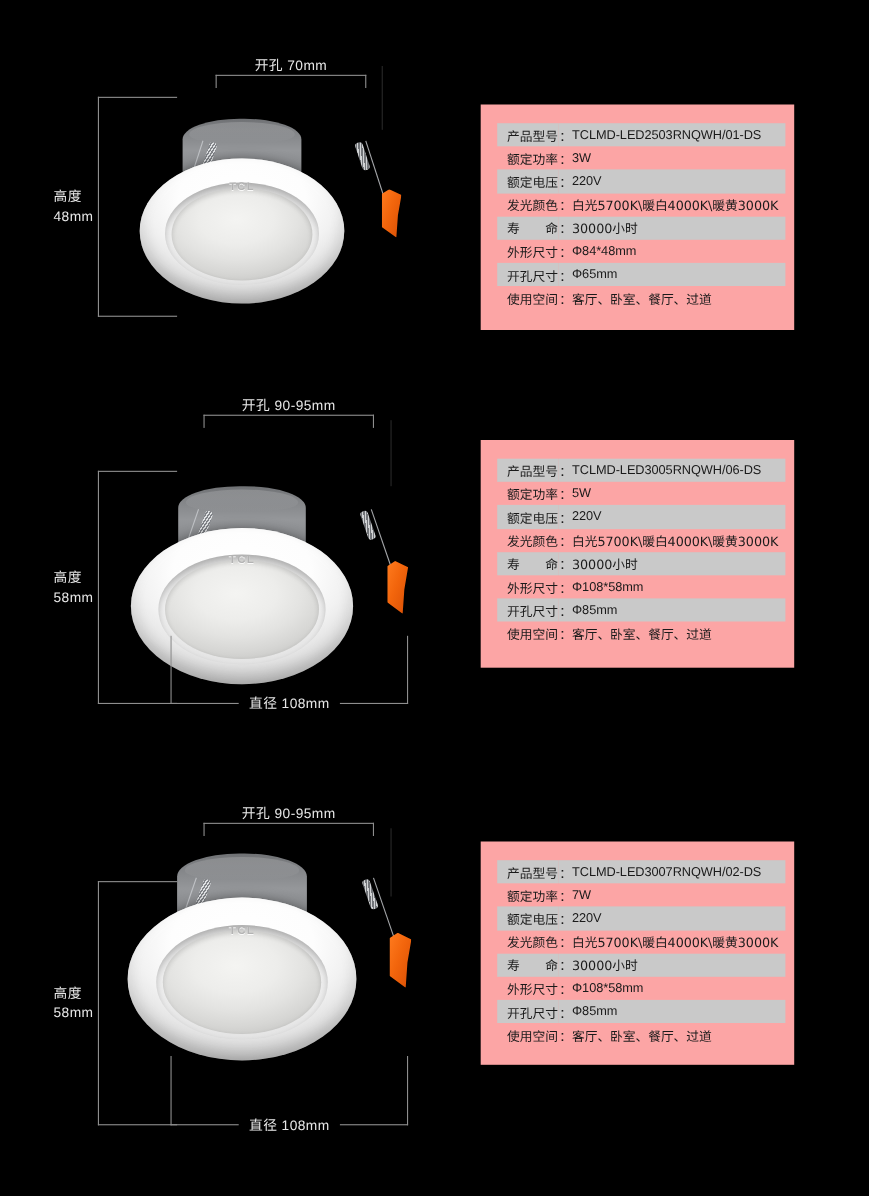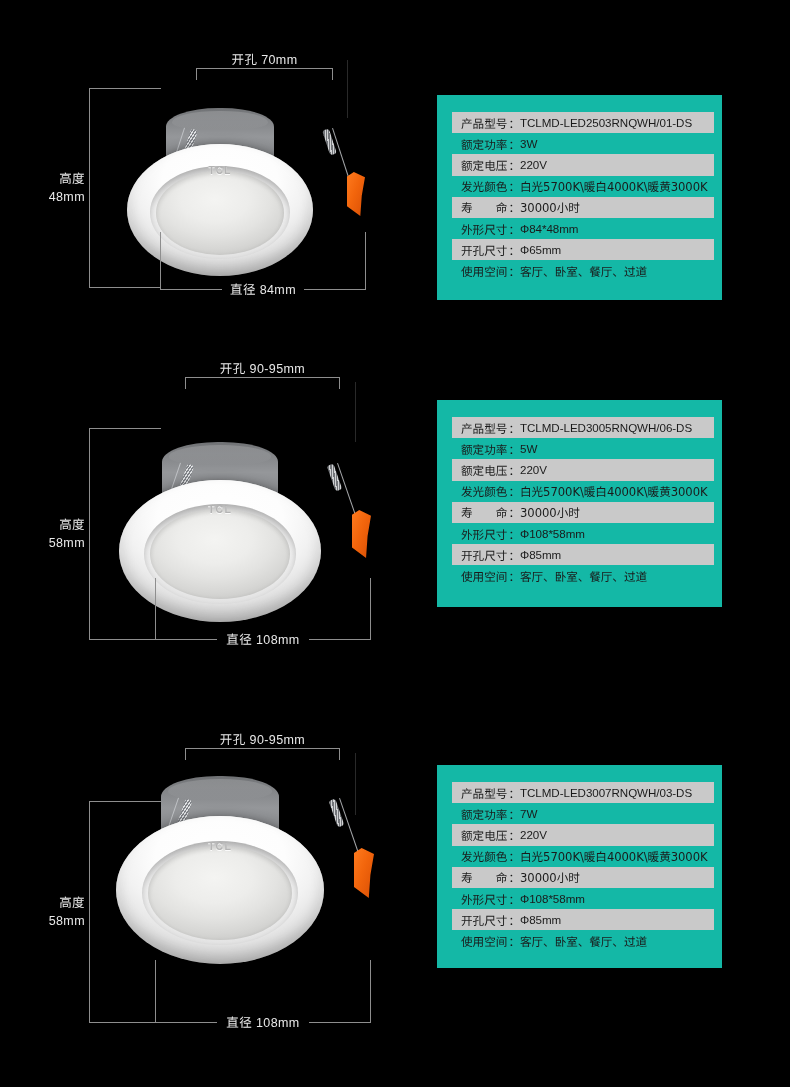--- a/index.html
+++ b/index.html
@@ -58,21 +58,21 @@
     background:#8e8e8e;
   }
   .dim-left .tick {
     position:absolute; left:0; height:1px; width:72px; background:#8e8e8e;
   }
   .dim-left .tick.t { top:0; }
   .dim-left .tick.b { bottom:0; }
   .dim-left .dim-label {
     left:-4px; top:50%;
     transform:translate(-100%,-50%);
-    text-align:right; line-height:1.45;
+    text-align:left; line-height:1.45;
   }
 
   
   .dim-bottom { position:absolute; }
   .dim-bottom .side {
     position:absolute; bottom:0; width:1px; background:#8e8e8e;
   }
   .dim-bottom .side.l { left:0; }
   .dim-bottom .side.r { right:0; }
   .dim-bottom .seg {
@@ -160,21 +160,21 @@
   }
 
   
   .guide {
     position:absolute; width:1px; background:#4a4a4a; opacity:.55;
   }
 
   
   .spec-card {
     position:absolute;
-    background:#14b8a6;
+    background:#fca5a5;
     padding:17px 15px;
   }
   #spec-0 { left:437px; top:95px;  width:285px; height:205px; }
   #spec-1 { left:437px; top:400px; width:285px; height:207px; }
   #spec-2 { left:437px; top:765px; width:285px; height:203px; }
 
   .spec-table { width:100%; border-collapse:collapse; }
 
   .spec-row td {
     padding:0;
@@ -242,27 +242,20 @@
       <div class="clip l" style="left:160px; top:178px; width:17px; height:40px;"></div>
       <div class="clip r" style="left:347px; top:172px; width:18px; height:44px;"></div>
 
       <div class="bezel" style="top:144px; width:186px; height:132px;">
         <div class="step"></div>
         <div class="lens"></div>
         <div class="tcl" style="top:21px; font-size:10px;">TCL</div>
       </div>
     </div>
 
-    <div class="dim-bottom" style="left:160px; top:232px; width:206px; height:58px;">
-      <div class="side l" style="height:58px;"></div>
-      <div class="side r" style="height:58px;"></div>
-      <div class="seg" style="left:0;  width:62px;"></div>
-      <div class="seg" style="right:0; width:62px;"></div>
-      <div class="dim-label">直径 84mm</div>
-    </div>
   </div>
 
   <div class="product-block" id="block-1">
 
     <div class="guide" style="left:89px;  top:98px;  height:212px;"></div>
     <div class="guide" style="left:355px; top:52px;  height:60px;"></div>
 
     <div class="dim-top" style="left:185px; top:47px; width:155px;">
       <div class="bar"></div>
       <div class="tick l"></div>
@@ -449,21 +442,21 @@
         </tbody>
       </table>
   </div>
 
   <div class="spec-card" id="spec-2">
     <table class="spec-table">
         <tbody>
           <tr class="spec-row striped">
             <td class="spec-label">产品型号</td>
             <td class="spec-colon">：</td>
-            <td class="spec-value">TCLMD-LED3007RNQWH/03-DS</td>
+            <td class="spec-value">TCLMD-LED3007RNQWH/02-DS</td>
           </tr>
           <tr class="spec-row">
             <td class="spec-label">额定功率</td>
             <td class="spec-colon">：</td>
             <td class="spec-value">7W</td>
           </tr>
           <tr class="spec-row striped">
             <td class="spec-label">额定电压</td>
             <td class="spec-colon">：</td>
             <td class="spec-value">220V</td>

